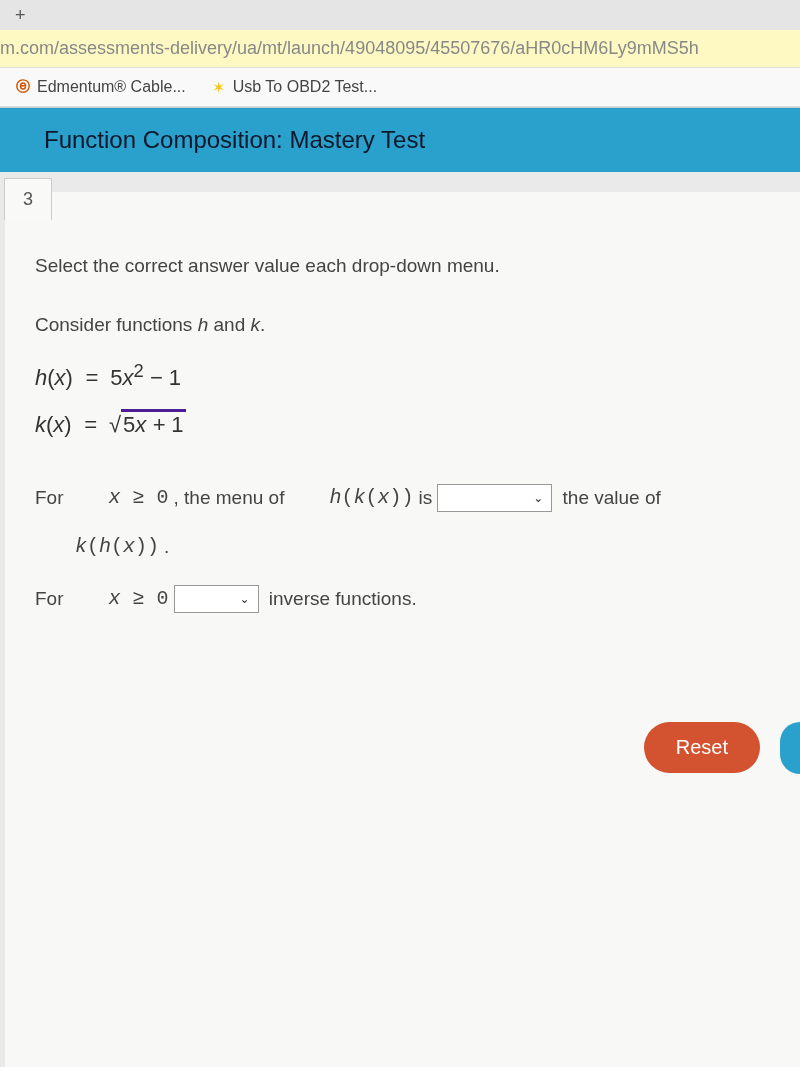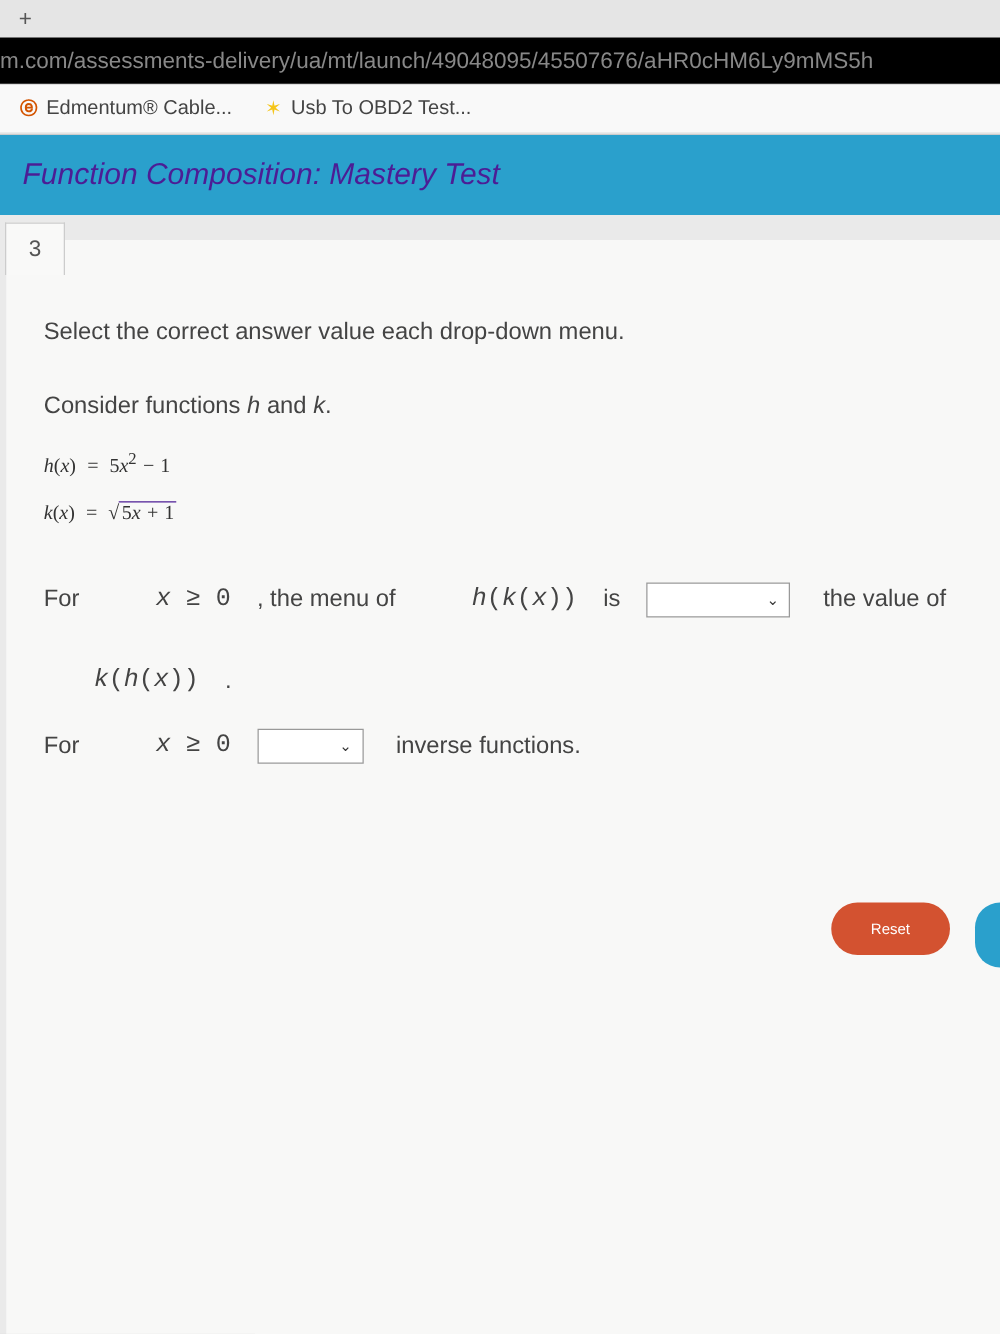--- a/index.html
+++ b/index.html
@@ -25,21 +25,21 @@
       background: #e5e5e5;
       padding-left: 5px;
     }
     .new-tab-plus {
       font-size: 18px;
       color: #555;
       padding: 0 10px;
     }
     .url-bar {
       padding: 8px 0;
-      background: #000000;
+      background: #fef9c3;
       border-bottom: 1px solid #ddd;
     }
     .url-text {
       color: #888;
       font-size: 18px;
       white-space: nowrap;
       overflow: hidden;
       padding-left: 0;
     }
     .bookmarks-bar {
@@ -68,24 +68,23 @@
       color: #d35400;
       font-weight: bold;
       font-size: 14px;
     }
     .walmart-icon {
       color: #f5c518;
       font-size: 16px;
     }
     .page-header {
       background: #2aa0cc;
-      color: #4c1d95;
-      padding: 18px 18px;
+      color: #0f172a;
+      padding: 18px 44px;
       font-size: 24px;
-      font-style: italic;
     }
     .content-area {
       background: #eaeaea;
       padding: 20px 0 0 5px;
       min-height: 900px;
     }
     .question-panel {
       background: #f8f8f7;
       margin: 0;
       min-height: 880px;
@@ -109,48 +108,48 @@
       color: #444;
       line-height: 1.5;
     }
     .instruction {
       margin-bottom: 30px;
     }
     .consider-text {
       margin-bottom: 18px;
     }
     .math-eq {
-      font-family: Liberation Serif, serif;
+      font-family: Liberation Sans, sans-serif;
       font-style: italic;
-      font-size: 16px;
+      font-size: 22px;
       margin-bottom: 14px;
       color: #333;
     }
     .math-eq .paren {
       font-style: normal;
     }
     .math-eq .num {
       font-style: normal;
     }
     .sqrt {
-      border-top: 1px solid #4c1d95;
+      border-top: 3px solid #4c1d95;
       padding: 0 2px;
     }
     .sqrt-sym {
       font-style: normal;
     }
     .answer-block {
       margin-top: 35px;
       line-height: 2.2;
     }
     .answer-line {
       display: flex;
       align-items: center;
       flex-wrap: wrap;
-      gap: 21px;
+      gap: 5px;
       margin-bottom: 8px;
     }
     .math-inline {
       font-family: Liberation Mono, monospace;
       font-style: italic;
       font-size: 20px;
       margin-left: 40px;
     }
     .dropdown {
       border: 1px solid #999;
@@ -172,21 +171,21 @@
       color: #333;
     }
     .reset-button {
       position: absolute;
       right: 40px;
       top: 530px;
       background: #d35230;
       color: white;
       border: none;
       padding: 14px 32px;
-      font-size: 12px;
+      font-size: 20px;
       border-radius: 30px;
       cursor: pointer;
     }
     .next-button {
       position: absolute;
       right: 0;
       top: 530px;
       width: 20px;
       height: 52px;
       background: #2aa0cc;

